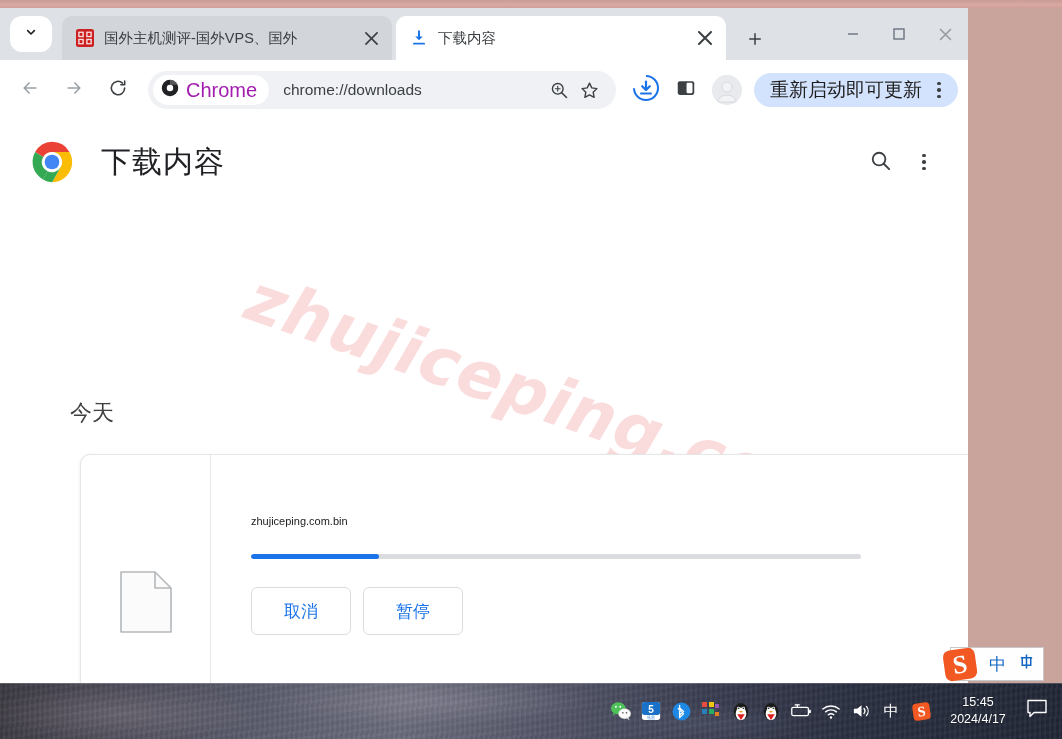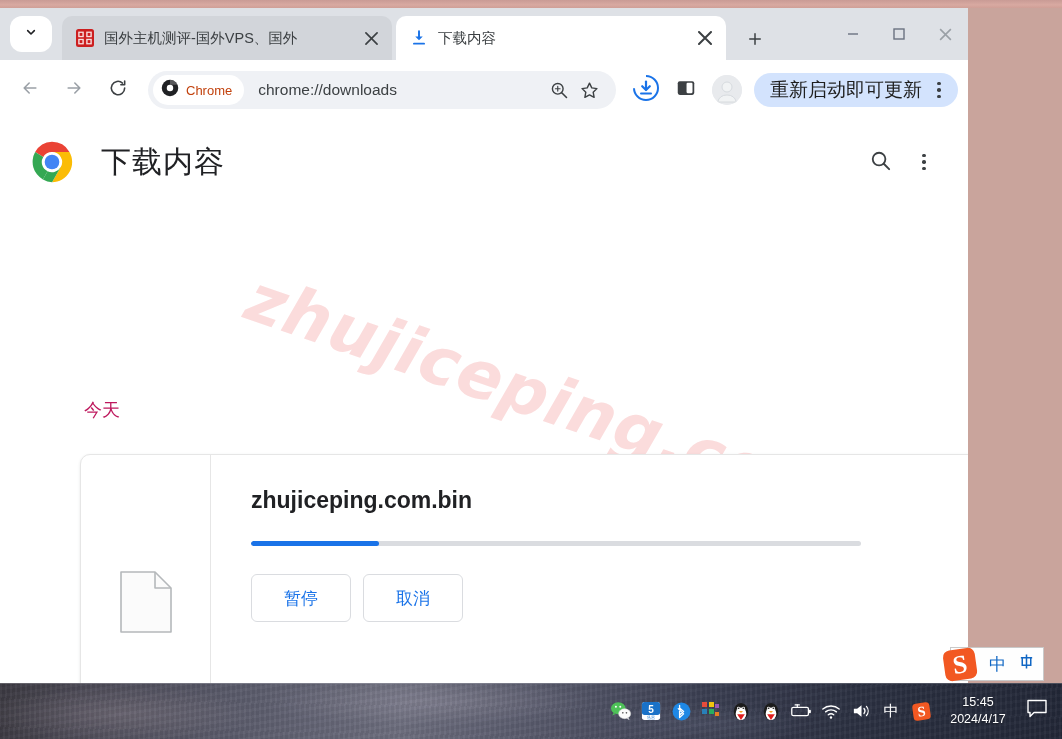--- a/index.html
+++ b/index.html
@@ -84,41 +84,41 @@
   }
   .nav-btn { width: 40px; height: 40px; display: flex; align-items: center; justify-content: center; border-radius: 50%; margin-right: 4px;}
   .omnibox {
     flex: 1; height: 38px; background: #eff1f5; border-radius: 19px; display: flex;
     align-items: center; margin: 0 8px 0 6px; padding: 0 12px 0 5px; min-width: 0;
   }
   .chrome-chip {
     height: 30px; background: #fff; border-radius: 16px; display: flex; align-items: center;
     padding: 0 12px 0 8px; gap: 7px; flex: 0 0 auto;
   }
-  .chrome-chip-label { font-size: 13px; color: #c2410c; }
+  .chrome-chip-label { font-size: 20px; color: #a21caf; }
   .omnibox-url { flex: 1; font-size: 15.5px; color: #3c4043; margin-left: 14px; white-space: nowrap; overflow: hidden;}
   .omnibox-icon { width: 30px; height: 30px; display: flex; align-items: center; justify-content: center; flex:0 0 30px;}
   .tb-icon { width: 36px; height: 36px; display: flex; align-items: center; justify-content: center; border-radius: 50%; margin-left: 4px; flex: 0 0 36px;}
   .avatar { width: 30px; height: 30px; border-radius: 50%; background: #e8eaed; display: flex; align-items: flex-end; justify-content: center; overflow: hidden; margin: 0 6px 0 8px; flex:0 0 30px;}
   .update-pill {
     height: 34px; background: #d3e3fd; border-radius: 17px; display: flex; align-items: center;
     padding: 0 6px 0 16px; margin-left: 6px; gap: 4px; flex: 0 0 auto;
   }
   .update-label { font-size: 19px; color: #1f1f1f; white-space: nowrap; }
   .kebab { width: 26px; height: 30px; display: flex; flex-direction: column; align-items: center; justify-content: center; gap: 3px; }
   .kebab i { width: 3.5px; height: 3.5px; border-radius: 50%; background: #3c4043; display: block;}
 
   
   .page { position: relative; height: 563px; background: #fff; overflow: hidden; }
   .page-header { position: relative; height: 84px; display: flex; align-items: center; padding: 0 22px 0 30px; }
   .chrome-logo { width: 44px; height: 44px; flex: 0 0 44px; }
   .page-title { font-size: 30px; color: #202124; margin-left: 27px; font-weight: 400; letter-spacing: 1px;}
   .header-spacer { flex: 1; }
   .hdr-icon { width: 44px; height: 44px; display: flex; align-items: center; justify-content: center; border-radius: 50%; }
-  .section-label { position: absolute; left: 84px; top: 278px; font-size: 18px; color: #be185d; }
+  .section-label { position: absolute; left: 70px; top: 278px; font-size: 22px; color: #404040; }
 
   .watermark {
     position: absolute; left: 232px; top: 238px; width: 600px; height: 250px;
     pointer-events: none; user-select: none; overflow: visible;
   }
   .watermark span {
     display: inline-block; transform: rotate(19deg);
     font-size: 66px; font-weight: bold; font-style: italic;
     color: #fbdcdc; white-space: nowrap; letter-spacing: 1px;
     font-family: "DejaVu Sans", sans-serif;
@@ -128,21 +128,21 @@
     position: absolute; left: 80px; top: 334px; width: 906px; height: 300px;
     background: #fff; border: 1px solid #e6e6e6; border-radius: 10px;
     box-shadow: 0 1px 3px rgba(60,64,67,.12);
     display: flex; overflow: hidden;
   }
   .dl-iconcol {
     width: 130px; flex: 0 0 130px; border-right: 1px solid #e6e6e6;
     display: flex; align-items: center; justify-content: center;
   }
   .dl-body { flex: 1; padding: 32px 28px 0 40px; min-width: 0; position: relative;}
-  .dl-filename { font-size: 23px; font-weight: bold; color: #202124; }
+  .dl-filename { font-size: 11px; font-weight: normal; color: #202124; margin-top: 28px; }
   .dl-url { font-size: 15px; color: #5f6368; margin-top: 17px; }
   .dl-status { font-size: 16.5px; color: #5f6368; margin-top: 31px; }
   .progress-track { margin-top: 27px; width: 610px; height: 5px; background: #dadce0; border-radius: 3px; overflow: hidden; }
   .progress-fill { height: 100%; background: #1a73e8; border-radius: 3px; }
   .dl-actions { display: flex; gap: 12px; margin-top: 28px; }
   .dl-btn {
     min-width: 100px; height: 48px; border: 1px solid #dadce0; border-radius: 6px;
     background: #fff; color: #1a73e8; font-size: 17px; display: flex;
     align-items: center; justify-content: center; padding: 0 20px;
     font-family: "Liberation Sans", sans-serif; cursor: default;
@@ -376,22 +376,22 @@
               <path d="M35 1v16h16" fill="none" stroke="#b5b8bb" stroke-width="1.6" stroke-linejoin="round"></path>
             </svg>
           </span>
         </div>
         <div class="dl-body">
           <div class="dl-filename">zhujiceping.com.bin</div>
           <div class="progress-track">
             <div class="progress-fill" id="progress-fill" style="width: 21%;"></div>
           </div>
           <div class="dl-actions">
+            <div class="dl-btn">取消</div>
             <div class="dl-btn">暂停</div>
-            <div class="dl-btn">取消</div>
           </div>
         </div>
       </div>
     </div>
   </div>
 
   <div class="ime-bar">
     <span class="ime-logo">
       <svg width="40" height="38" viewBox="0 0 40 38">
         <rect x="4" y="3" width="32" height="31" rx="7" fill="#f25822" transform="rotate(-8 20 18)"></rect>

